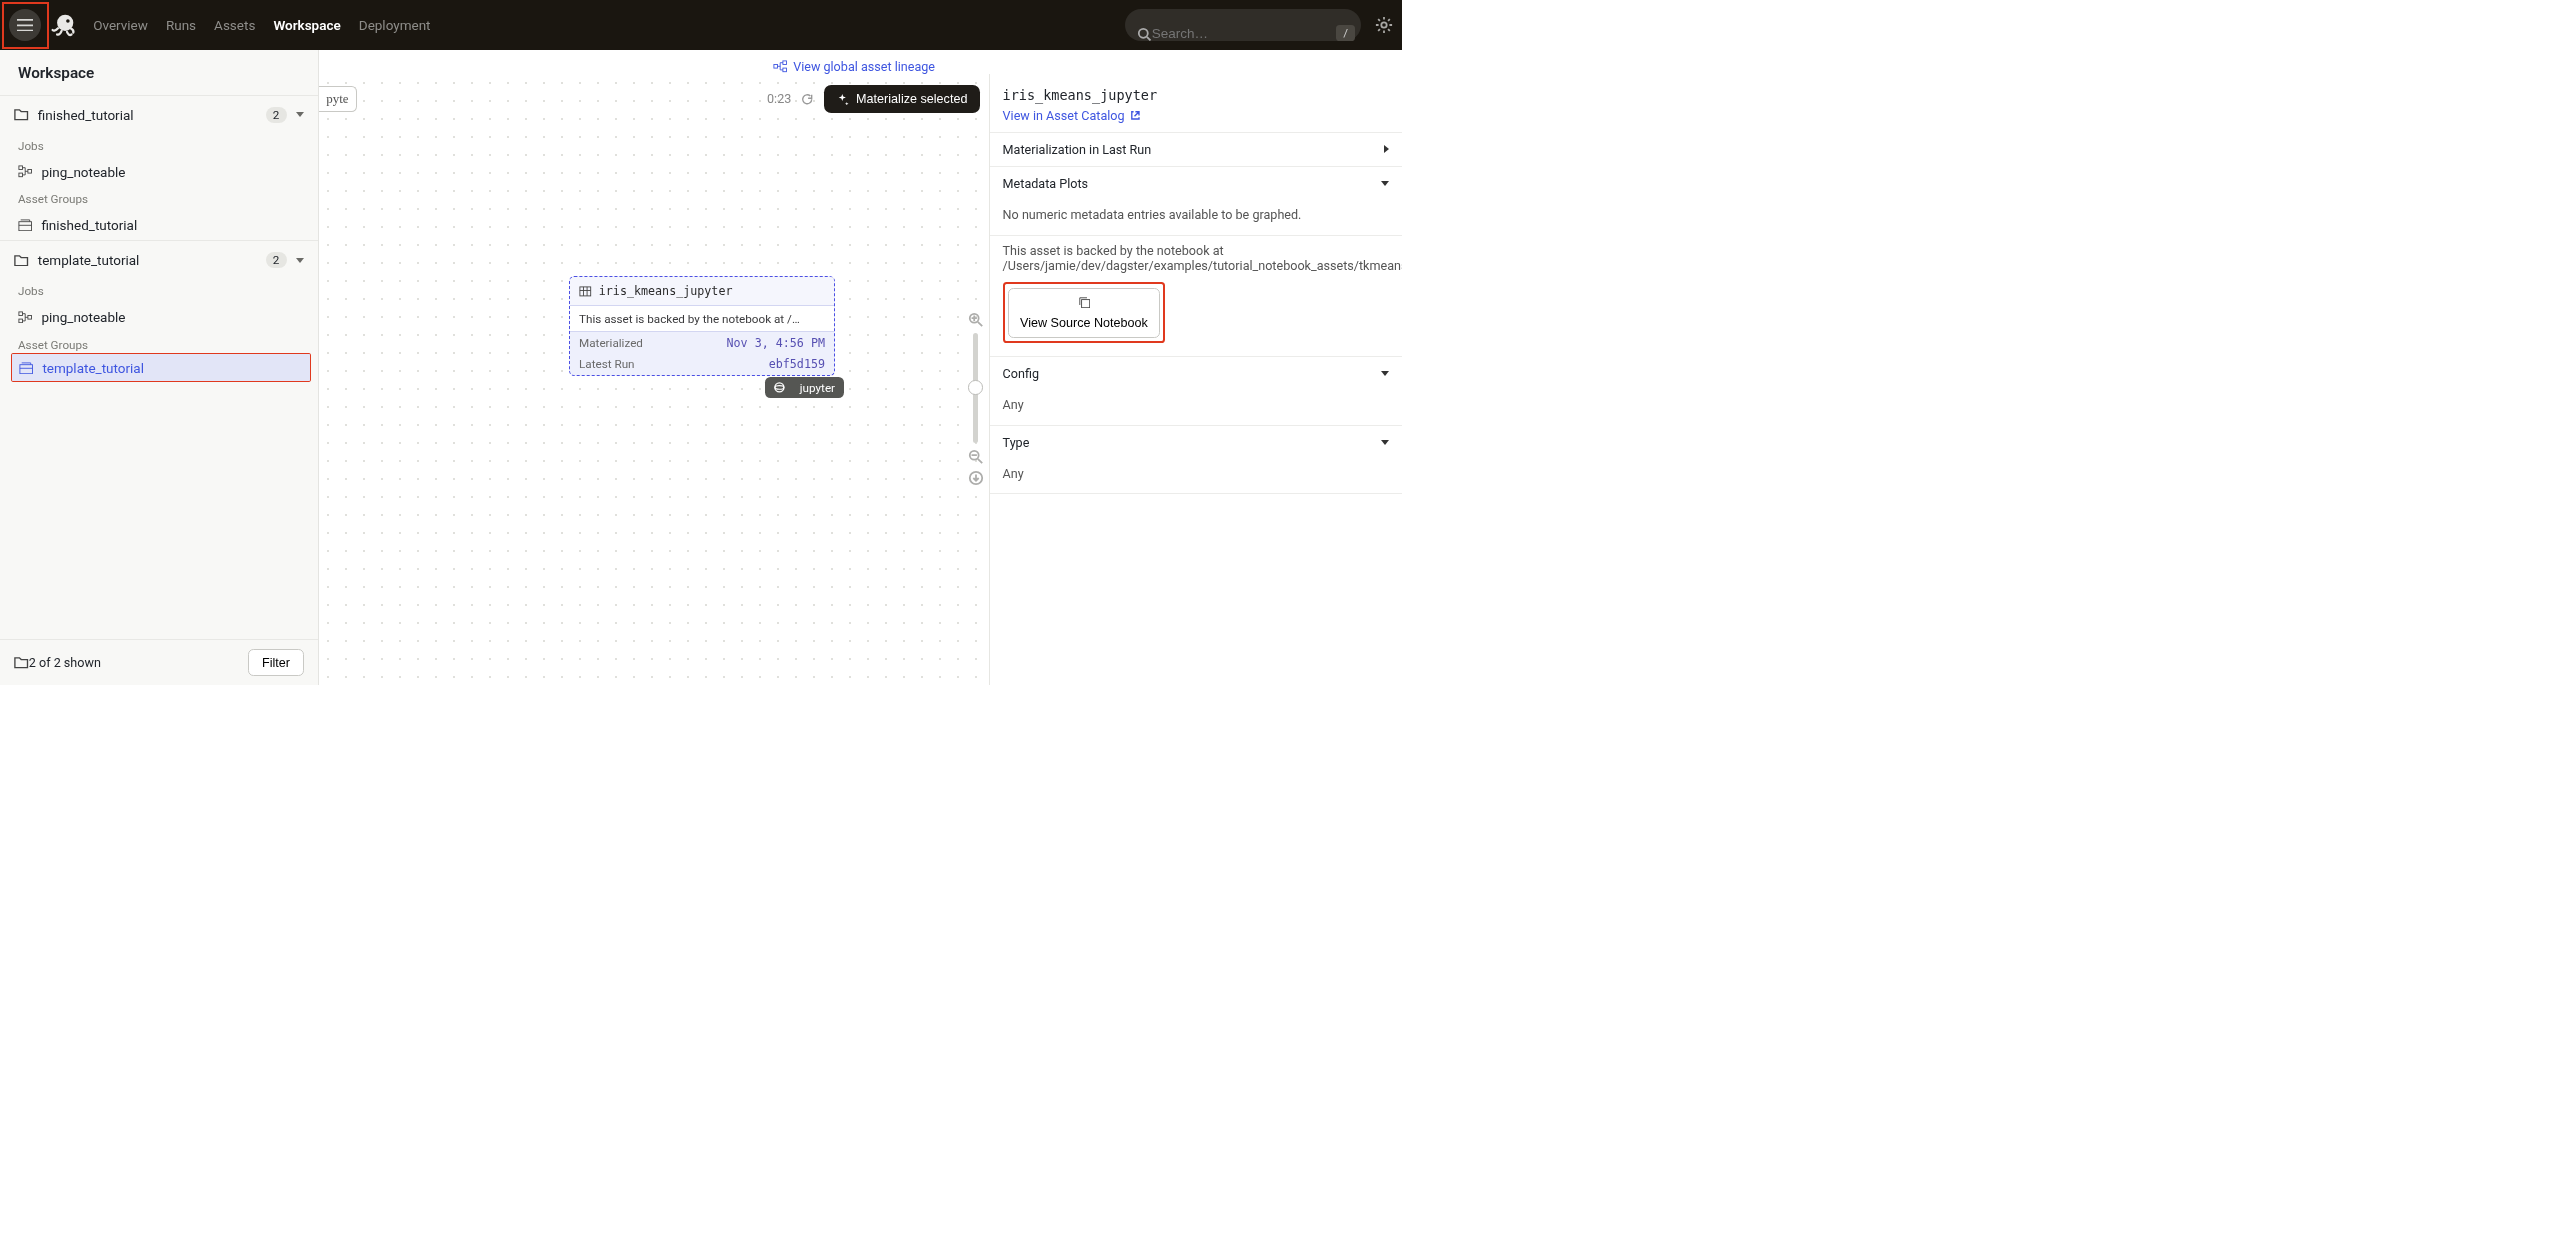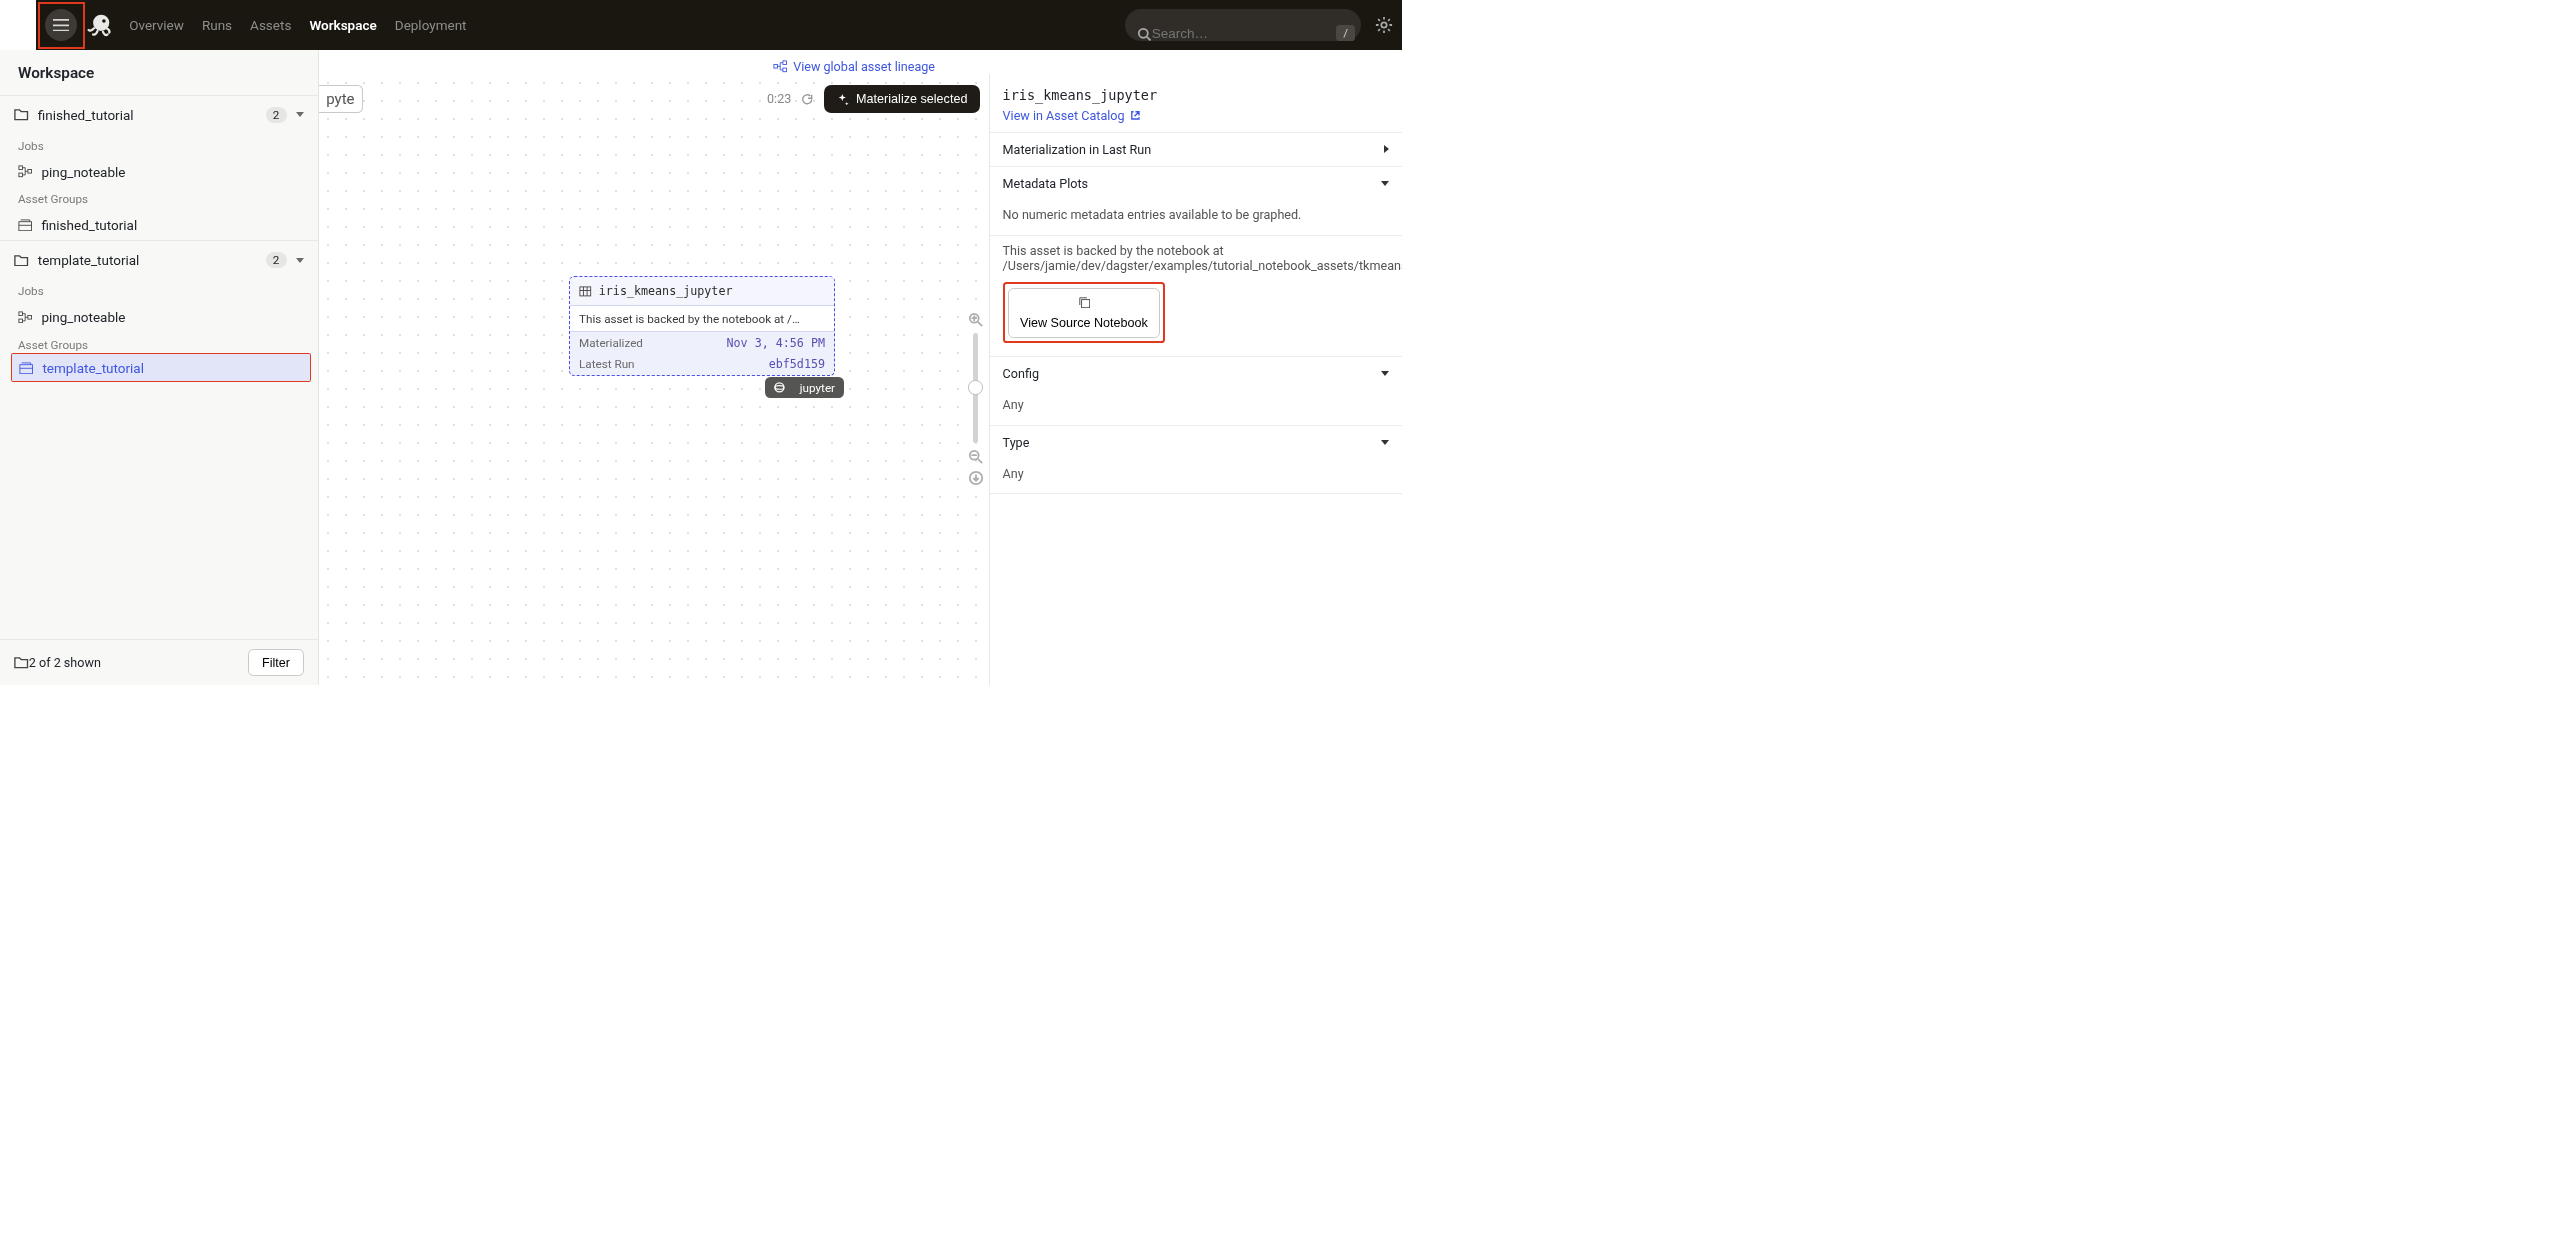--- a/index.html
+++ b/index.html
@@ -1,20 +1,20 @@
 <!DOCTYPE html>
 <html style="font-size:14.4px"><head>
 <meta charset="utf-8">
 <style>
 * { box-sizing: border-box; margin: 0; padding: 0; }
 body { font-family: -apple-system, BlinkMacSystemFont, "Segoe UI", Roboto, sans-serif; font-size: 12.6px; color: #21252b; background: #fff; overflow: hidden; }
 .root { width: 1402px; height: 685px; display: flex; flex-direction: column; }
 
 
-.topnav { height: 50px; background: #1a1610; display: flex; align-items: center; padding: 0 9px; color: #c7c7c7; margin-left: 36px; }
+.topnav { height: 50px; background: #1a1610; display: flex; align-items: center; padding: 0 9px; color: #c7c7c7; }
 .menu-btn { width: 32px; height: 32px; background: #3d3a35; border-radius: 50%; display: flex; align-items: center; justify-content: center; margin-right: 7.2px; position: relative; }
 .menu-highlight { position: absolute; top: -7.2px; left: -7.2px; width: 47px; height: 47px; border: 2.7px solid #e0391e; pointer-events: none; }
 .logo { width: 29px; height: 29px; margin-right: 16px; display: flex; align-items: center; justify-content: center; }
 .navlinks { display: flex; gap: 18px; }
 .navlink { color: #8e8d8a; font-size: 13.5px; cursor: pointer; }
 .navlink.active { color: #fff; font-weight: 600; }
 .spacer { flex: 1; }
 .search-wrap { background: #302d28; border-radius: 18px; height: 32px; display: flex; align-items: flex-end; padding: 0 5.4px 0 12.6px; min-width: 188px; }
 .search-input { background: transparent; border: none; color: #aaa; font-size: 13.5px; flex: 1; outline: none; }
 .kbd { background: #4a4741; color: #ccc; padding: 0.9px 7.2px; border-radius: 3.6px; font-size: 11.7px; margin-left: 7.2px; }
@@ -43,21 +43,21 @@
 .btn-reload { margin-left: auto; border: 0.9px solid #c9c9c5; background: #fff; border-radius: 5.4px; padding: 7.2px 12.6px; font-size: 12.6px; display: flex; align-items: center; gap: 7.2px; cursor: pointer; }
 .lineage-row { padding: 9px 12.6px 0 0; display: flex; justify-content: center; }
 .lineage-link { color: #3f56e0; font-size: 12.6px; display: flex; align-items: center; gap: 5.4px; cursor: pointer; }
 
 .main-body { flex: 1; display: flex; overflow: hidden; }
 
 
 .canvas-area { flex: 1; position: relative; background: #fff; overflow: hidden; }
 .dot-grid { position: absolute; inset: 0; background-image: radial-gradient(circle, #e0e0dc 0.9px, transparent 0.9px); background-size: 18px 18px; }
 .toprow-controls { position: absolute; top: 10.8px; left: 0; right: 9px; display: flex; align-items: center; gap: 9px; }
-.pill-jupyter { border: 0.9px solid #c9c9c5; border-radius: 5.4px; padding: 3.6px 7.2px; font-size: 15px; color: #555; border-left: none; border-top-left-radius: 0; border-bottom-left-radius: 0; }
+.pill-jupyter { border: 0.9px solid #c9c9c5; border-radius: 5.4px; padding: 3.6px 7.2px; font-size: 13px; color: #555; border-left: none; border-top-left-radius: 0; border-bottom-left-radius: 0; font-family: Liberation Serif, serif; }
 .time { margin-left: auto; color: #888; font-size: 12.6px; }
 .reload-icon { color: #888; }
 .btn-materialize { background: #1f1c18; color: #fff; border: none; border-radius: 7.2px; padding: 7.2px 12.6px; font-size: 12.6px; display: flex; align-items: center; gap: 7.2px; cursor: pointer; }
 
 .asset-node { position: absolute; top: 202px; left: 250px; width: 266px; border: 1.8px dashed #4b4fe3; border-radius: 5.4px; background: #eef0fc; overflow: hidden; }
 .asset-head { padding: 7.2px 9px; display: flex; align-items: center; gap: 7.2px; font-family: "SFMono-Regular", Consolas, monospace; font-size: 11.7px; color: #2b2b2c; border-bottom: 0.9px solid #d3d6f2; background: #f5f6fd; }
 .asset-desc { padding: 5.4px 9px; font-size: 11.7px; color: #3a3a3c; border-bottom: 0.9px solid #d3d6f2; background: #fff; white-space: nowrap; overflow: hidden; text-overflow: ellipsis; }
 .asset-meta { padding: 3.6px 9px; display: flex; justify-content: space-between; font-size: 11.7px; }
 .asset-meta .k { color: #6a6a6a; }
 .asset-meta .v { font-family: "SFMono-Regular", Consolas, monospace; color: #5750b2; }

